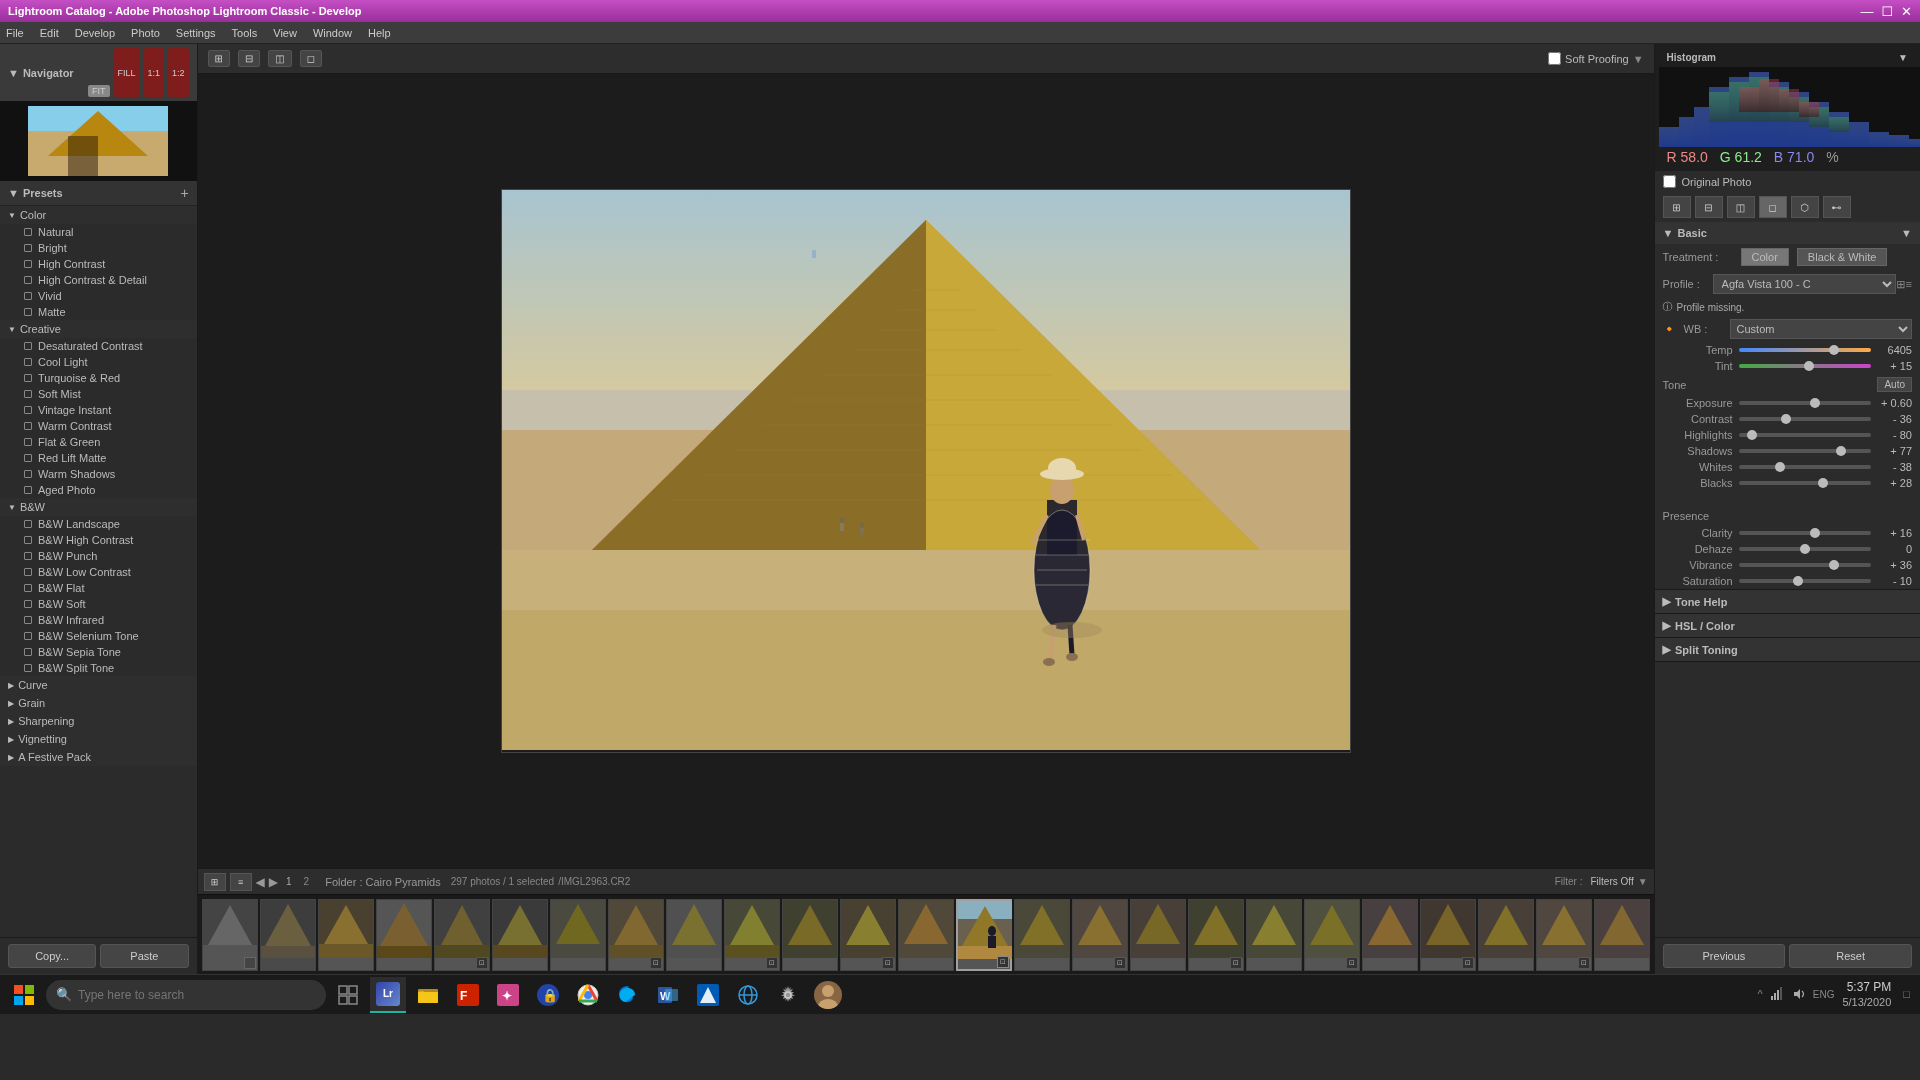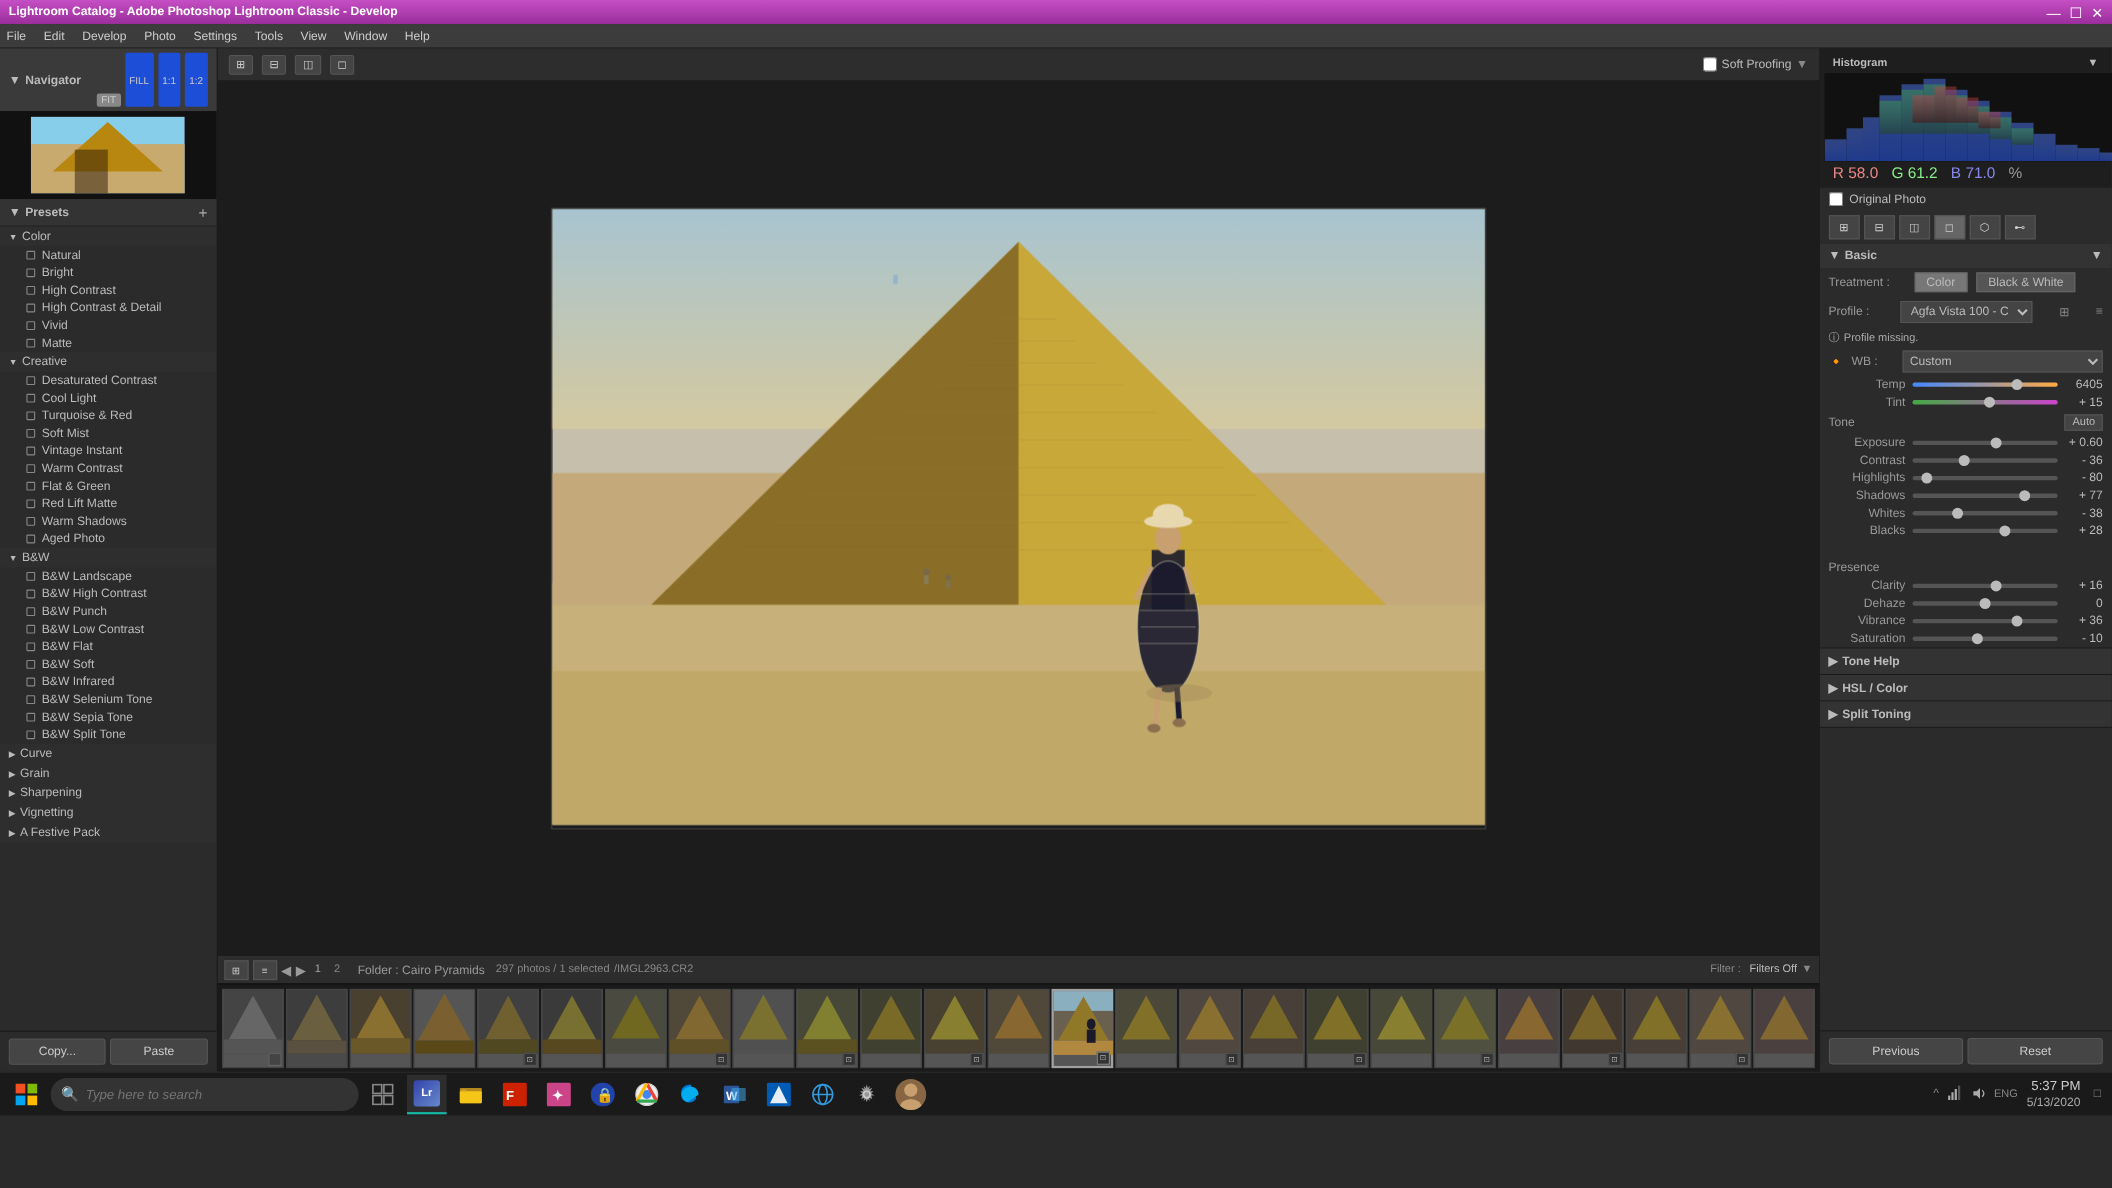--- a/index.html
+++ b/index.html
@@ -17,21 +17,21 @@
     
     #main { display: flex; height: calc(1080px - 22px - 22px - 30px - 50px - 26px); }
 
     
     #left-panel { width: 215px; background: #2b2b2b; border-right: 1px solid #1a1a1a; display: flex; flex-direction: column; overflow-y: auto; }
 
     
     #navigator-header { display: flex; align-items: center; justify-content: space-between; padding: 4px 8px; background: #3a3a3a; cursor: pointer; }
     .panel-header { display: flex; align-items: center; gap: 4px; color: #bbb; font-size: 11px; font-weight: bold; }
     .nav-controls { display: flex; gap: 4px; }
-    .nav-btn { background: #1d4ed8; color: #ccc; border: none; padding: 1px 4px; font-size: 9px; cursor: pointer; border-radius: 2px; }
+    .nav-btn { background: #7f1d1d; color: #ccc; border: none; padding: 1px 4px; font-size: 9px; cursor: pointer; border-radius: 2px; }
     .nav-btn.active { background: #888; margin-top: 37px; }
 
     
     #presets-section { flex: 1; overflow-y: auto; }
     .section-header { display: flex; align-items: center; justify-content: space-between; padding: 4px 8px; background: #333; border-bottom: 1px solid #222; cursor: pointer; }
     .section-header .label { display: flex; align-items: center; gap: 4px; color: #bbb; font-size: 11px; font-weight: bold; }
     .add-btn { color: #aaa; font-size: 14px; cursor: pointer; }
     .group-header { display: flex; align-items: center; gap: 4px; padding: 3px 8px; background: #2e2e2e; cursor: pointer; color: #bbb; font-size: 11px; }
     .group-header .arrow { font-size: 8px; }
     .preset-item { display: flex; align-items: center; gap: 6px; padding: 2px 8px 2px 24px; cursor: pointer; color: #bbb; font-size: 11px; }
@@ -75,21 +75,21 @@
     
     .right-section { border-bottom: 1px solid #1a1a1a; }
     .right-section-header { display: flex; align-items: center; justify-content: space-between; padding: 5px 8px; background: #333; cursor: pointer; color: #bbb; font-size: 11px; font-weight: bold; }
     .right-section-header .section-label { display: flex; align-items: center; gap: 4px; }
 
     .treatment-row { display: flex; align-items: center; padding: 4px 8px; gap: 8px; }
     .treatment-label { color: #999; font-size: 11px; width: 70px; }
     .treatment-btn { padding: 2px 10px; background: #555; border: 1px solid #666; color: #bbb; font-size: 11px; cursor: pointer; }
     .treatment-btn.active { background: #777; }
 
-    .profile-row { display: flex; align-items: center; padding: 4px 8px; gap: 24px; }
+    .profile-row { display: flex; align-items: center; padding: 4px 8px; gap: 0; }
     .profile-label { color: #999; font-size: 11px; width: 50px; }
     .profile-select { background: #444; border: 1px solid #555; color: #bbb; font-size: 11px; padding: 2px 4px; flex: 1; }
     .profile-warning { color: #aaa; font-size: 10px; padding: 2px 8px; display: flex; align-items: center; gap: 4px; }
     .warn-icon { color: #aaa; }
 
     .slider-row { display: flex; align-items: center; padding: 2px 8px; gap: 6px; }
     .slider-label { color: #999; font-size: 11px; width: 70px; text-align: right; }
     .slider-track { flex: 1; height: 4px; background: #555; border-radius: 2px; position: relative; }
     .slider-thumb { width: 10px; height: 10px; background: #bbb; border-radius: 50%; position: absolute; top: -3px; transform: translateX(-50%); }
     .slider-val { color: #bbb; font-size: 11px; width: 35px; text-align: right; }
@@ -107,21 +107,21 @@
     
     #bottom-toolbar { height: 26px; background: #2d2d2d; display: flex; align-items: center; padding: 0 6px; gap: 4px; border-top: 1px solid #1a1a1a; }
     .view-icon { width: 22px; height: 18px; background: #444; border: 1px solid #555; color: #ccc; font-size: 9px; display: flex; align-items: center; justify-content: center; cursor: pointer; }
     .nav-arrow { background: none; border: none; color: #999; font-size: 12px; cursor: pointer; }
     .folder-info { color: #999; font-size: 11px; margin-left: 8px; }
 
     
     #taskbar { height: 40px; background: #1a1a1a; display: flex; align-items: center; justify-content: space-between; padding: 0 6px; border-top: 1px solid #333; }
     #taskbar-left { display: flex; align-items: center; gap: 4px; }
     #start-btn { width: 36px; height: 36px; background: none; border: none; cursor: pointer; display: flex; align-items: center; justify-content: center; }
-    #search-box { background: #333; border: none; color: #ccc; padding: 4px 12px; width: 280px; height: 30px; border-radius: 15px; font-size: 12px; font-style: italic; }
+    #search-box { background: #333; border: none; color: #ccc; padding: 4px 12px; width: 280px; height: 30px; border-radius: 15px; font-size: 12px; }
     .taskbar-icon { width: 36px; height: 36px; background: none; border: none; cursor: pointer; display: flex; align-items: center; justify-content: center; font-size: 18px; }
     #taskbar-right { display: flex; align-items: center; gap: 8px; color: #ccc; font-size: 11px; }
     .sys-tray { display: flex; align-items: center; gap: 6px; }
     .time-block { text-align: right; line-height: 1.3; }
 
     
     ::-webkit-scrollbar { width: 6px; }
     ::-webkit-scrollbar-track { background: #222; }
     ::-webkit-scrollbar-thumb { background: #555; border-radius: 3px; }
   </style>

